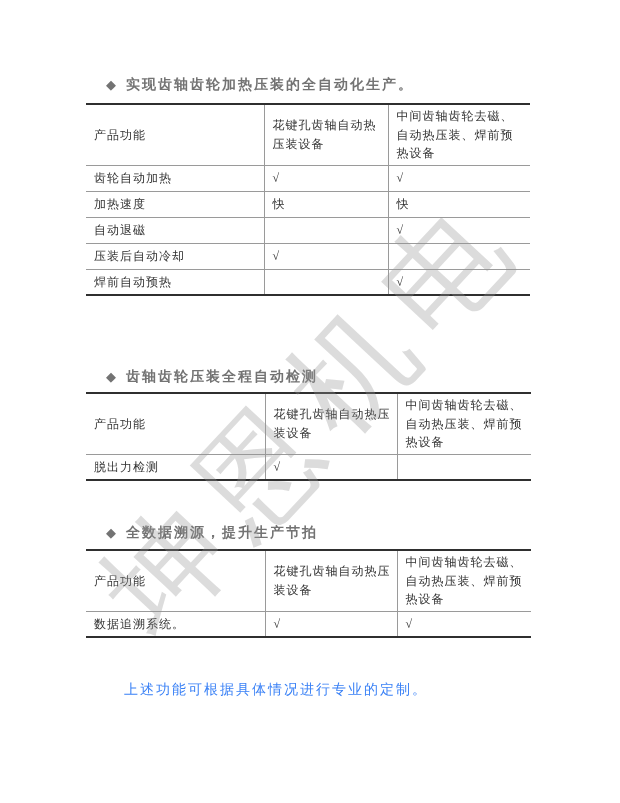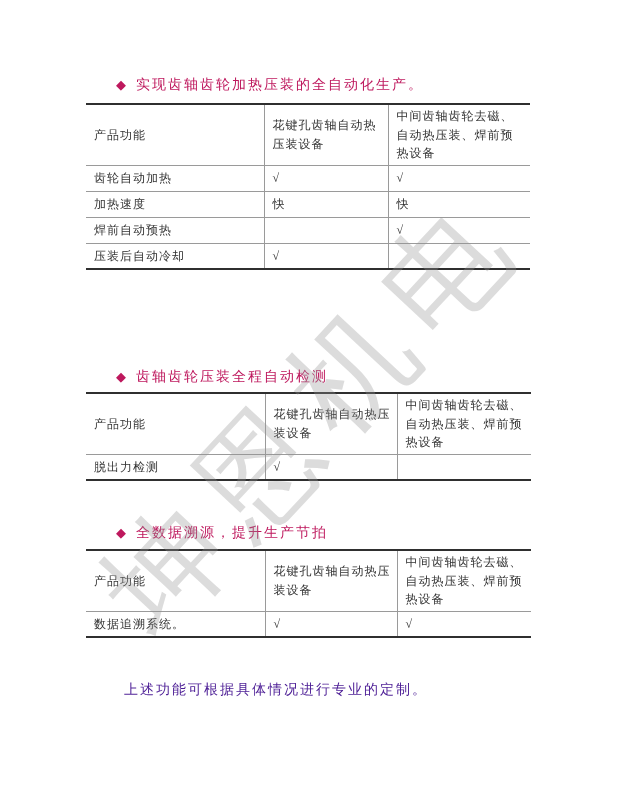--- a/index.html
+++ b/index.html
@@ -16,22 +16,22 @@
     line-height:140px; text-align:center;
     font-size:118px; letter-spacing:18px;
     color:rgba(150,150,150,0.33);
     transform:rotate(-47deg);
     pointer-events:none; z-index:5; white-space:nowrap;
     font-family:"Liberation Serif","DejaVu Serif",serif;
   }
 
   
   .heading {
-    position:absolute; left:116px; font-size:14px; letter-spacing:2px;
-    color:#be185d; white-space:nowrap; z-index:2;
+    position:absolute; left:106px; font-size:14px; letter-spacing:2px;
+    color:#737373; white-space:nowrap; z-index:2;font-weight:bold;
   }
   .heading .bullet { font-size:13px; margin-right:10px; letter-spacing:0; }
   .h1 { top:76px; }
   .h2 { top:368px; }
   .h3 { top:524px; }
 
   
   table {
     position:absolute; left:86px; border-collapse:collapse; table-layout:fixed;
     border-top:2px solid #2f2f2f; border-bottom:2px solid #2f2f2f;
@@ -51,21 +51,21 @@
     padding:2px 6px 2px 8px; line-height:1.55;
   }
   th { height:44px; }
   td { height:26px;margin-left:26px; }
   tbody tr td { border-top:1px solid #9a9a9a; }
   th + th, td + td { border-left:1px solid #9a9a9a; }
 
   
   .footer-note {
     position:absolute; left:124px; top:681px; font-size:14px;
-    letter-spacing:2px; color:#4c1d95; white-space:nowrap; z-index:2;
+    letter-spacing:2px; color:#3b82f6; white-space:nowrap; z-index:2;
   }
 </style>
 </head>
 <body>
 
 <div class="page">
 
   <div class="watermark">坤恩机电</div>
 
   <div class="heading h1">
@@ -90,28 +90,33 @@
         <td>齿轮自动加热</td>
         <td>√</td>
         <td>√</td>
       </tr>
       <tr>
         <td>加热速度</td>
         <td>快</td>
         <td>快</td>
       </tr>
       <tr>
-        <td>焊前自动预热</td>
+        <td>自动退磁</td>
         <td></td>
         <td>√</td>
       </tr>
       <tr>
         <td>压装后自动冷却</td>
         <td>√</td>
         <td></td>
+      </tr>
+      <tr>
+        <td>焊前自动预热</td>
+        <td></td>
+        <td>√</td>
       </tr>
     </tbody>
   </table>
 
   <div class="heading h2">
     <span class="bullet">◆</span><span>齿轴齿轮压装全程自动检测</span>
   </div>
 
   <table class="tbl-2">
     <colgroup>

